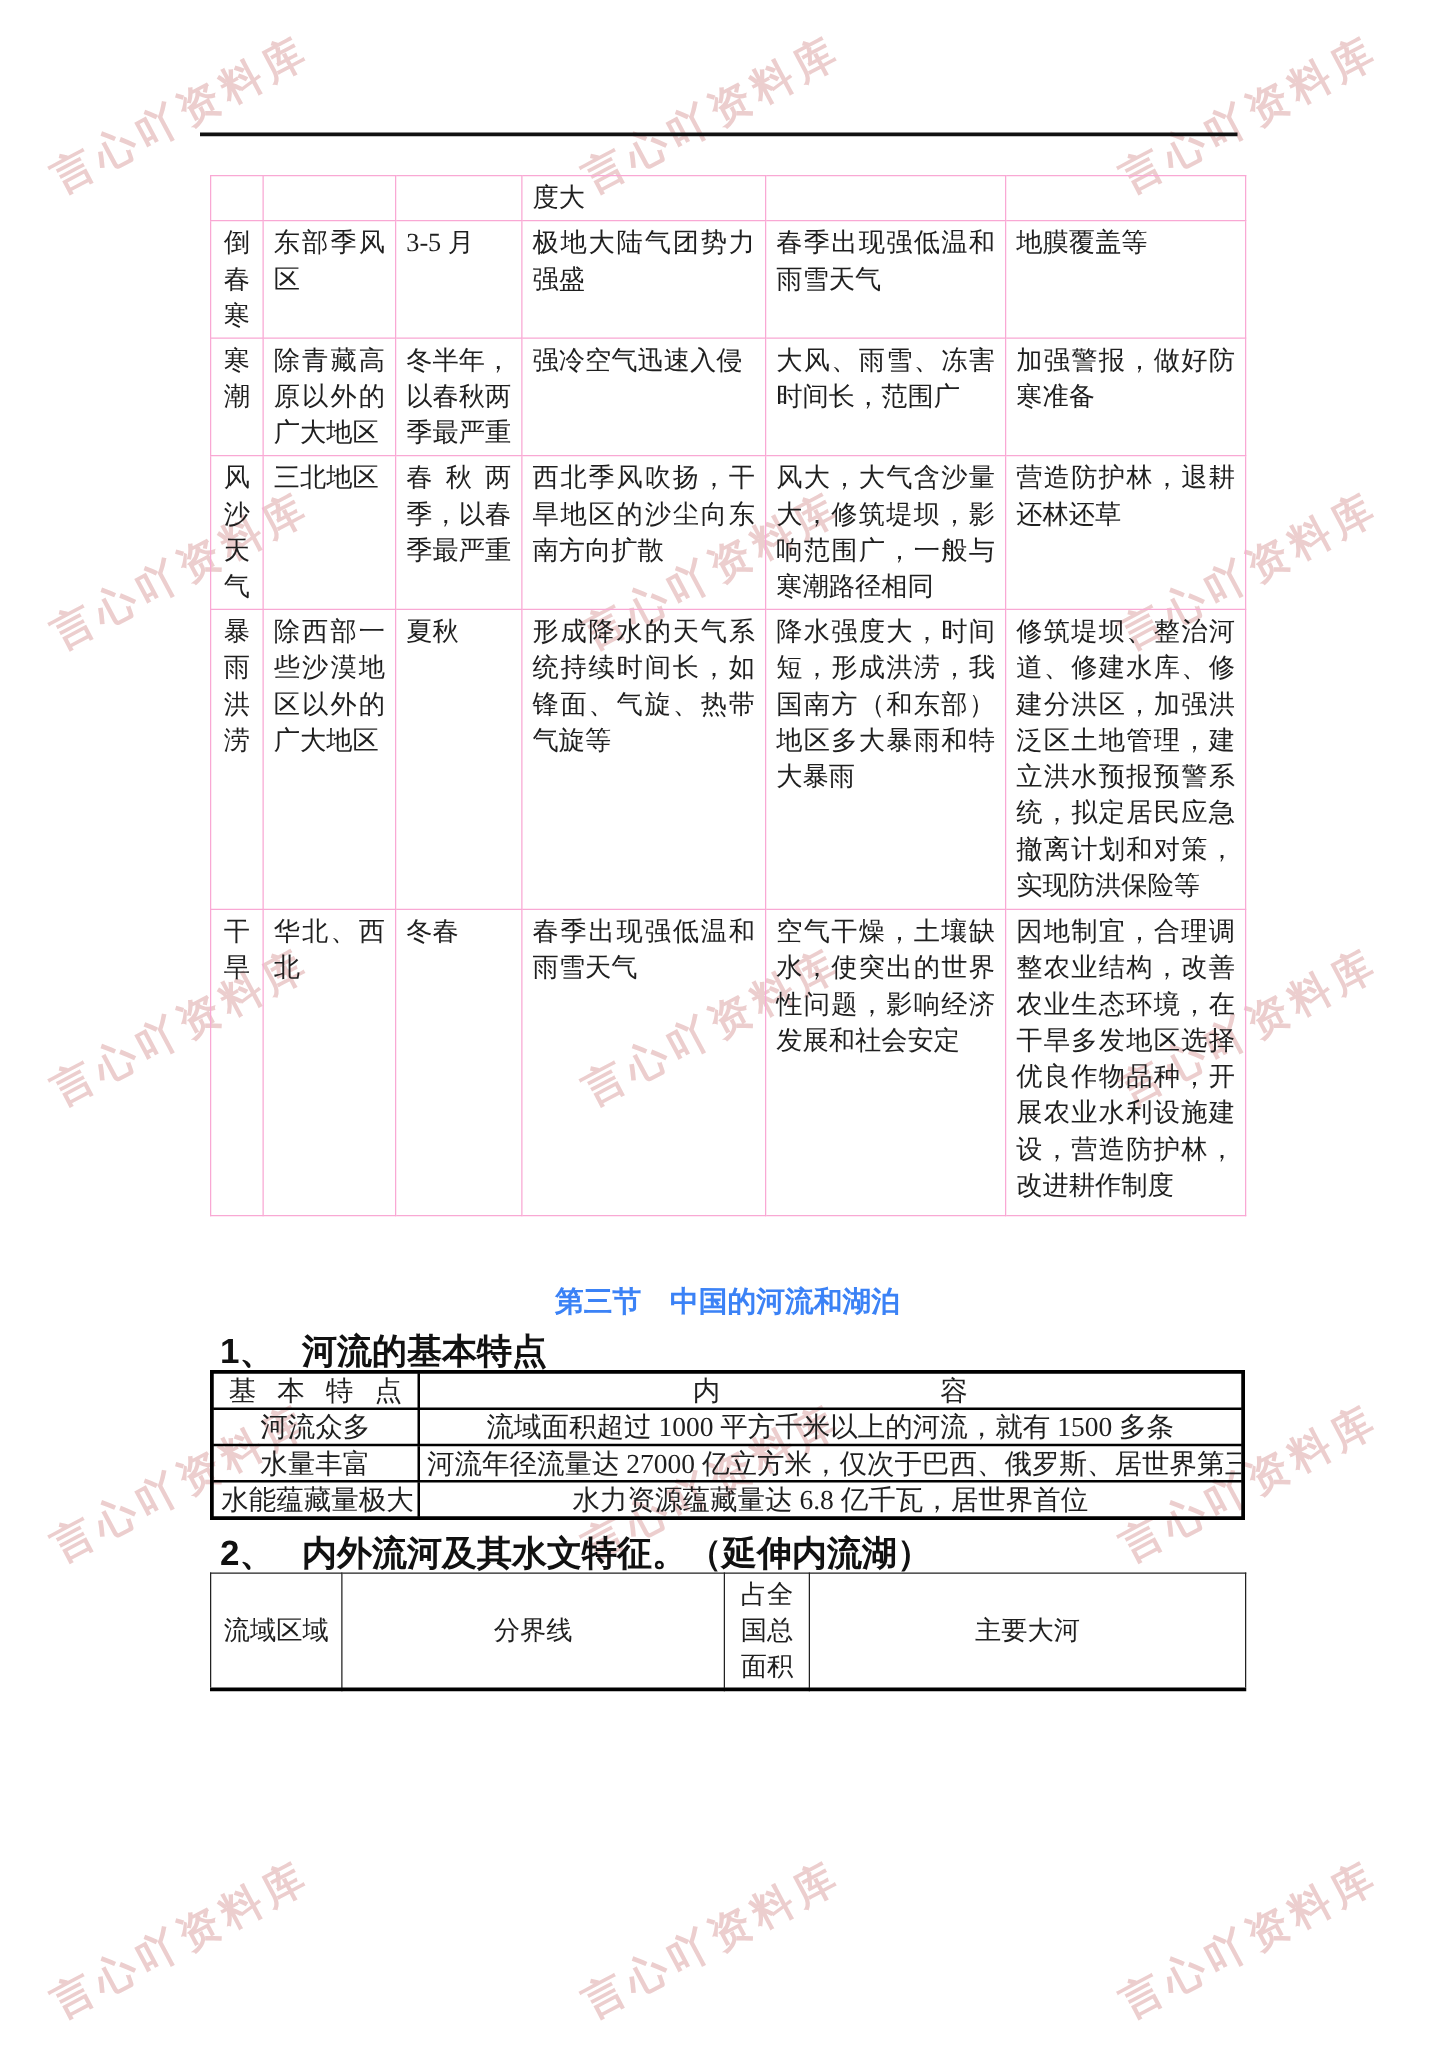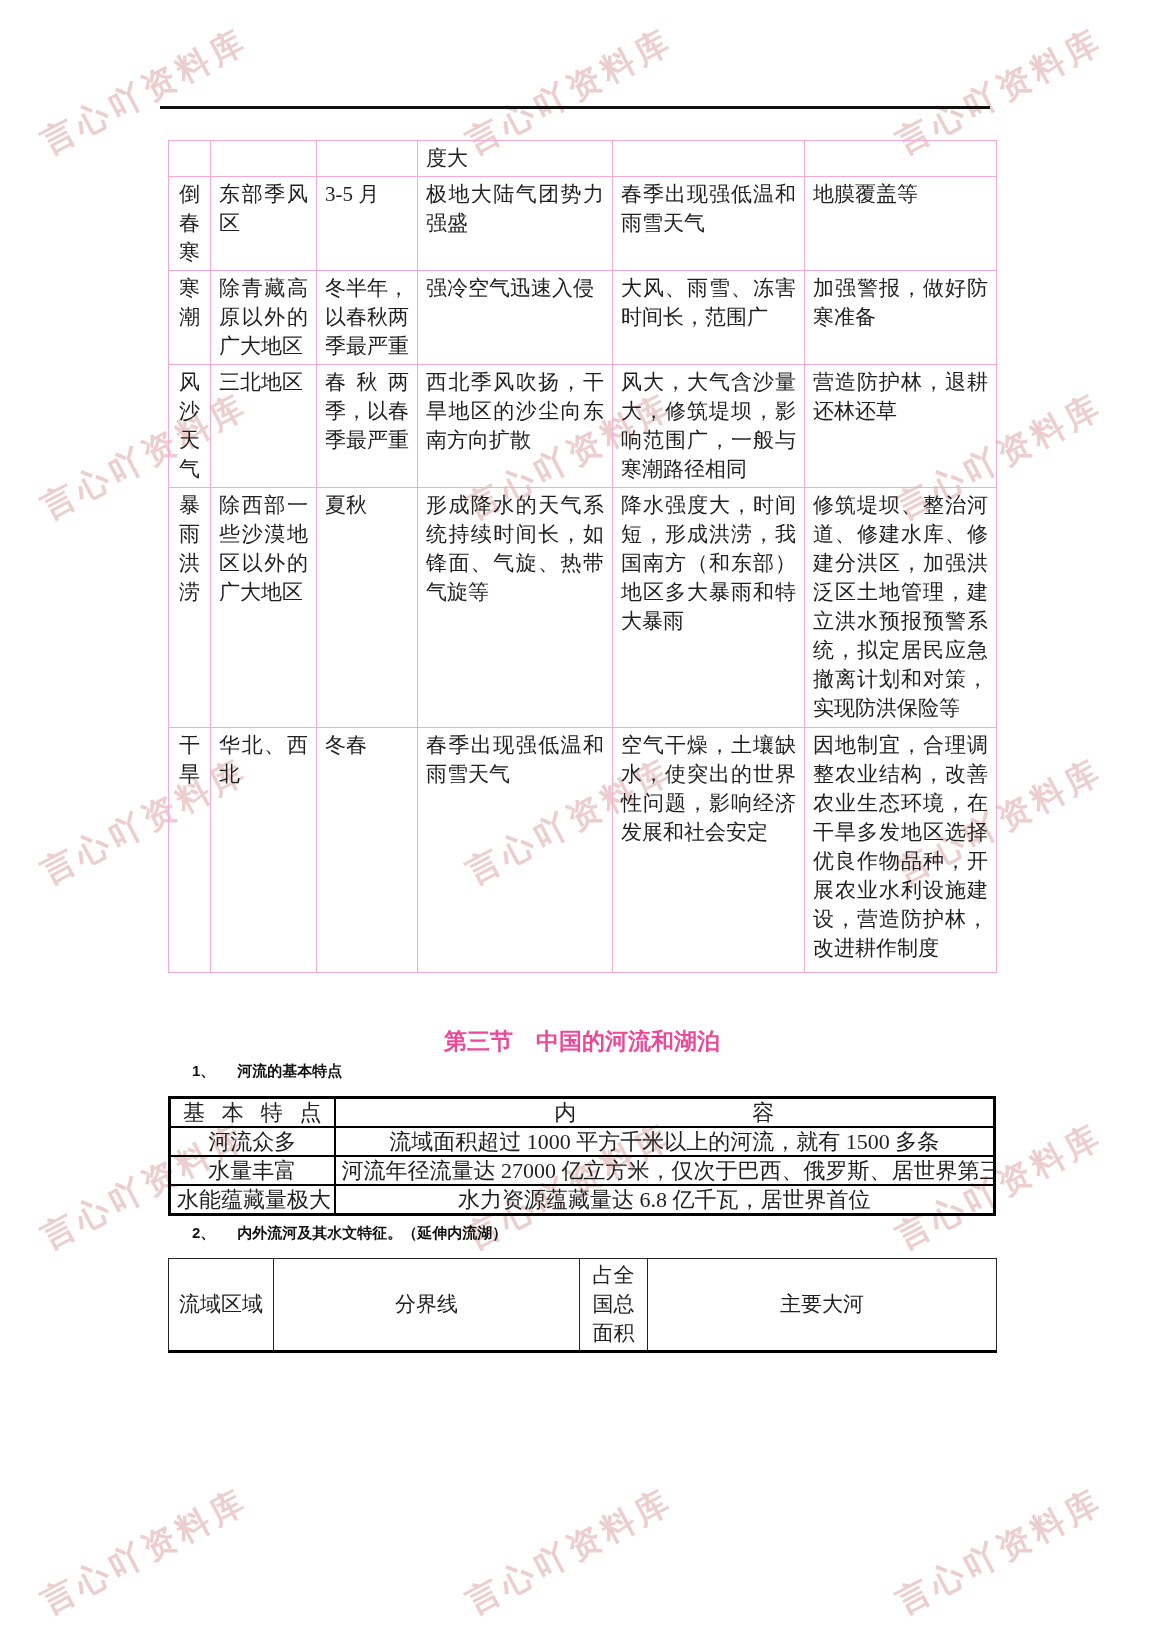--- a/index.html
+++ b/index.html
@@ -36,26 +36,26 @@
   .t1 tr.r1 td { height:93px; }
   .t1 tr.r2 td { height:93px; }
   .t1 tr.r3 td { height:121px; }
   .t1 tr.r4 td { height:240px; }
   .t1 tr.r5 td { height:245px; }
 
   
   .section-title {
     position:absolute; left:168px; top:1026px; width:828px; z-index:1;
     text-align:center; font-family:"Liberation Sans", sans-serif;
-    font-weight:bold; font-size:23px; color:#ec4899;
+    font-weight:bold; font-size:23px; color:#3b82f6;
   }
   .sub {
     position:absolute; left:176px; z-index:1;
     font-family:"Liberation Sans", sans-serif; font-weight:bold;
-    font-size:15px; color:#111; white-space:nowrap;margin-left:16px;
+    font-size:28px; color:#111; white-space:nowrap;
   }
   .sub1 { top:1062px; }
   .sub2 { top:1224px; }
   .sub .num { display:inline-block; margin-right:22px; }
 
   
   .t2 { left:168px; top:1096px; width:828px; border:3px solid #000; }
   .t2 th, .t2 td {
     border:2px solid #000; font-size:22px; line-height:27px;
     height:28px; vertical-align:middle; text-align:center;

